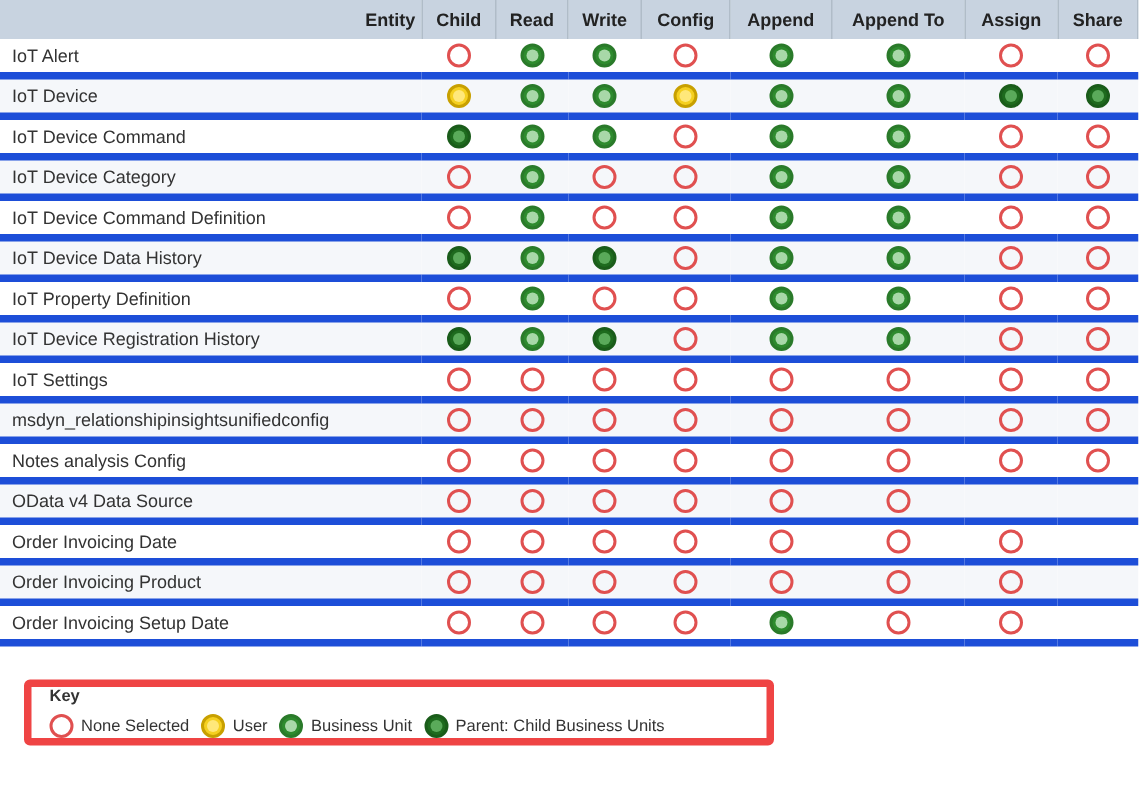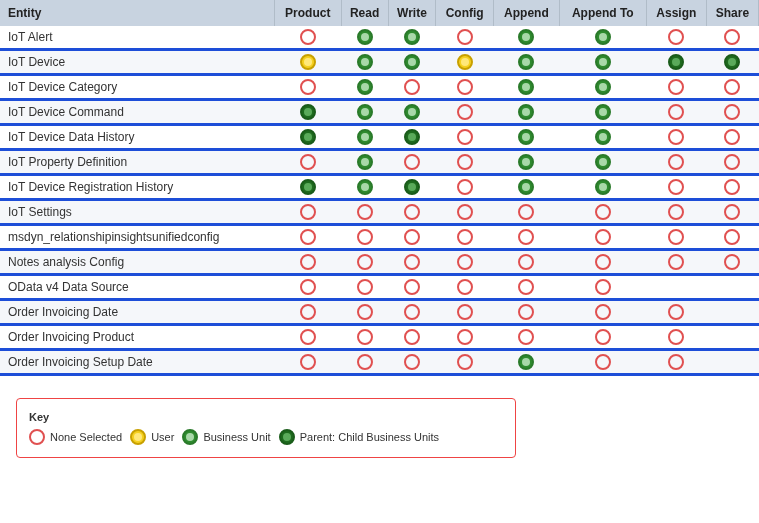--- a/index.html
+++ b/index.html
@@ -11,23 +11,23 @@
 
     thead tr { background: #c8d3e0; }
     thead th {
       padding: 6px 4px;
       text-align: center;
       font-weight: 600;
       font-size: 12px;
       border-right: 1px solid #b0bcc8;
       color: #222;
     }
-    thead th:first-child { text-align: left; padding-left: 8px; }
-
-    tbody tr { border-bottom: 3px solid #1d4ed8; }
+    thead th:first-child { text-align: right; padding-left: 8px; }
+
+    tbody tr { border-bottom: 5px solid #1d4ed8; }
     tbody tr:nth-child(even) { background: #f5f7fa; }
     tbody tr:nth-child(odd) { background: #fff; }
 
     tbody td {
       padding: 3px 4px;
       text-align: center;
       vertical-align: middle;
       font-size: 12px;
       color: #333;
     }
@@ -68,23 +68,23 @@
       display: block;
       width: 8px; height: 8px;
       border-radius: 50%;
       background: #5aaa5a;
       position: absolute;
       top: 2px; left: 2px;
     }
 
     .key-section {
       margin: 12px 8px 8px 8px;
-      border: 1px solid #ef4444;
+      border: 5px solid #ef4444;
       border-radius: 4px;
-      padding: 12px 12px;
+      padding: 0 12px;
       display: inline-block;
       min-width: 500px;
     }
     .key-title {
       font-size: 11px;
       font-weight: 600;
       color: #333;
       margin-bottom: 6px;
     }
     .key-items {
@@ -101,21 +101,21 @@
     }
   </style>
 </head>
 <body>
 
 <div class="table-container">
   <table>
     <thead>
       <tr>
       <th>Entity</th>
-          <th>Product</th>
+          <th>Child</th>
           <th>Read</th>
           <th>Write</th>
           <th>Config</th>
           <th>Append</th>
           <th>Append To</th>
           <th>Assign</th>
           <th>Share</th>
         </tr>
     </thead>
     <tbody id="table-body">
@@ -135,35 +135,46 @@
           <td><span class="circle circle-yellow"></span></td>
           <td><span class="circle circle-green-filled"></span></td>
           <td><span class="circle circle-green-filled"></span></td>
           <td><span class="circle circle-yellow"></span></td>
           <td><span class="circle circle-green-filled"></span></td>
           <td><span class="circle circle-green-filled"></span></td>
           <td><span class="circle circle-dark-green"></span></td>
           <td><span class="circle circle-dark-green"></span></td>
         </tr>
         <tr>
+          <td>IoT Device Command</td>
+          <td><span class="circle circle-dark-green"></span></td>
+          <td><span class="circle circle-green-filled"></span></td>
+          <td><span class="circle circle-green-filled"></span></td>
+          <td><span class="circle circle-empty"></span></td>
+          <td><span class="circle circle-green-filled"></span></td>
+          <td><span class="circle circle-green-filled"></span></td>
+          <td><span class="circle circle-empty"></span></td>
+          <td><span class="circle circle-empty"></span></td>
+        </tr>
+        <tr>
           <td>IoT Device Category</td>
           <td><span class="circle circle-empty"></span></td>
           <td><span class="circle circle-green-filled"></span></td>
           <td><span class="circle circle-empty"></span></td>
           <td><span class="circle circle-empty"></span></td>
           <td><span class="circle circle-green-filled"></span></td>
           <td><span class="circle circle-green-filled"></span></td>
           <td><span class="circle circle-empty"></span></td>
           <td><span class="circle circle-empty"></span></td>
         </tr>
         <tr>
-          <td>IoT Device Command</td>
-          <td><span class="circle circle-dark-green"></span></td>
-          <td><span class="circle circle-green-filled"></span></td>
-          <td><span class="circle circle-green-filled"></span></td>
+          <td>IoT Device Command Definition</td>
+          <td><span class="circle circle-empty"></span></td>
+          <td><span class="circle circle-green-filled"></span></td>
+          <td><span class="circle circle-empty"></span></td>
           <td><span class="circle circle-empty"></span></td>
           <td><span class="circle circle-green-filled"></span></td>
           <td><span class="circle circle-green-filled"></span></td>
           <td><span class="circle circle-empty"></span></td>
           <td><span class="circle circle-empty"></span></td>
         </tr>
         <tr>
           <td>IoT Device Data History</td>
           <td><span class="circle circle-dark-green"></span></td>
           <td><span class="circle circle-green-filled"></span></td>

